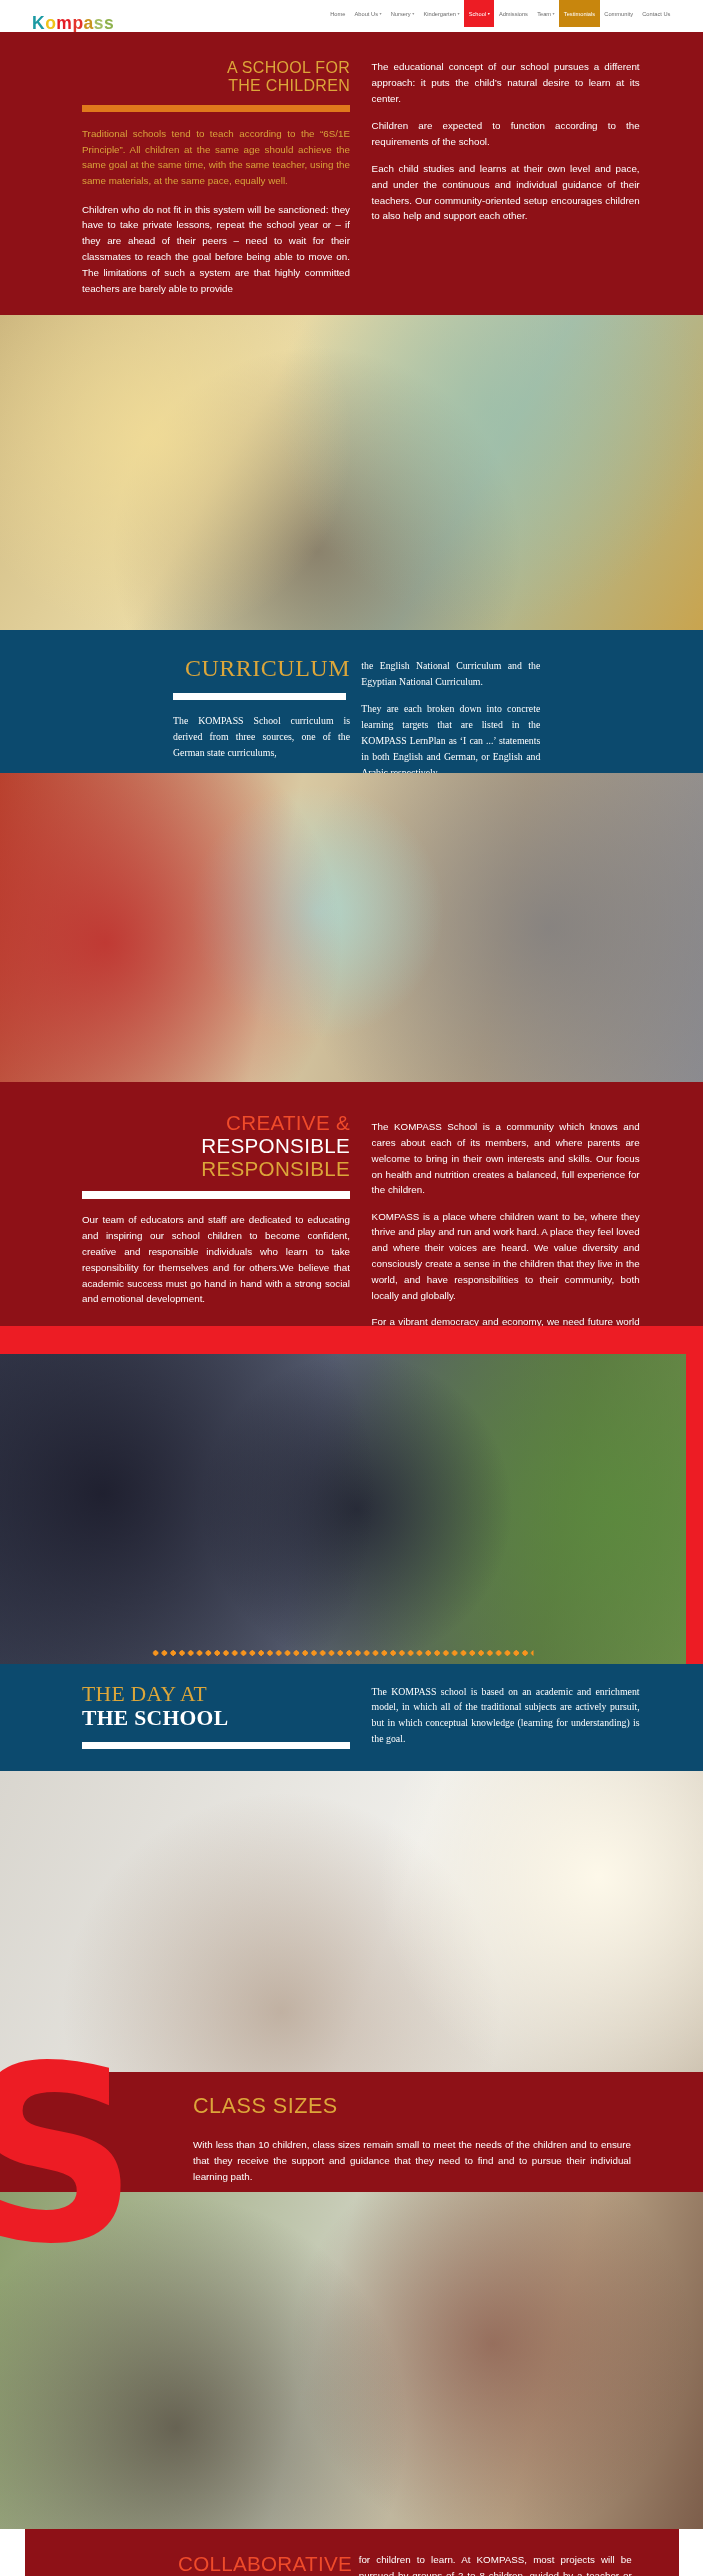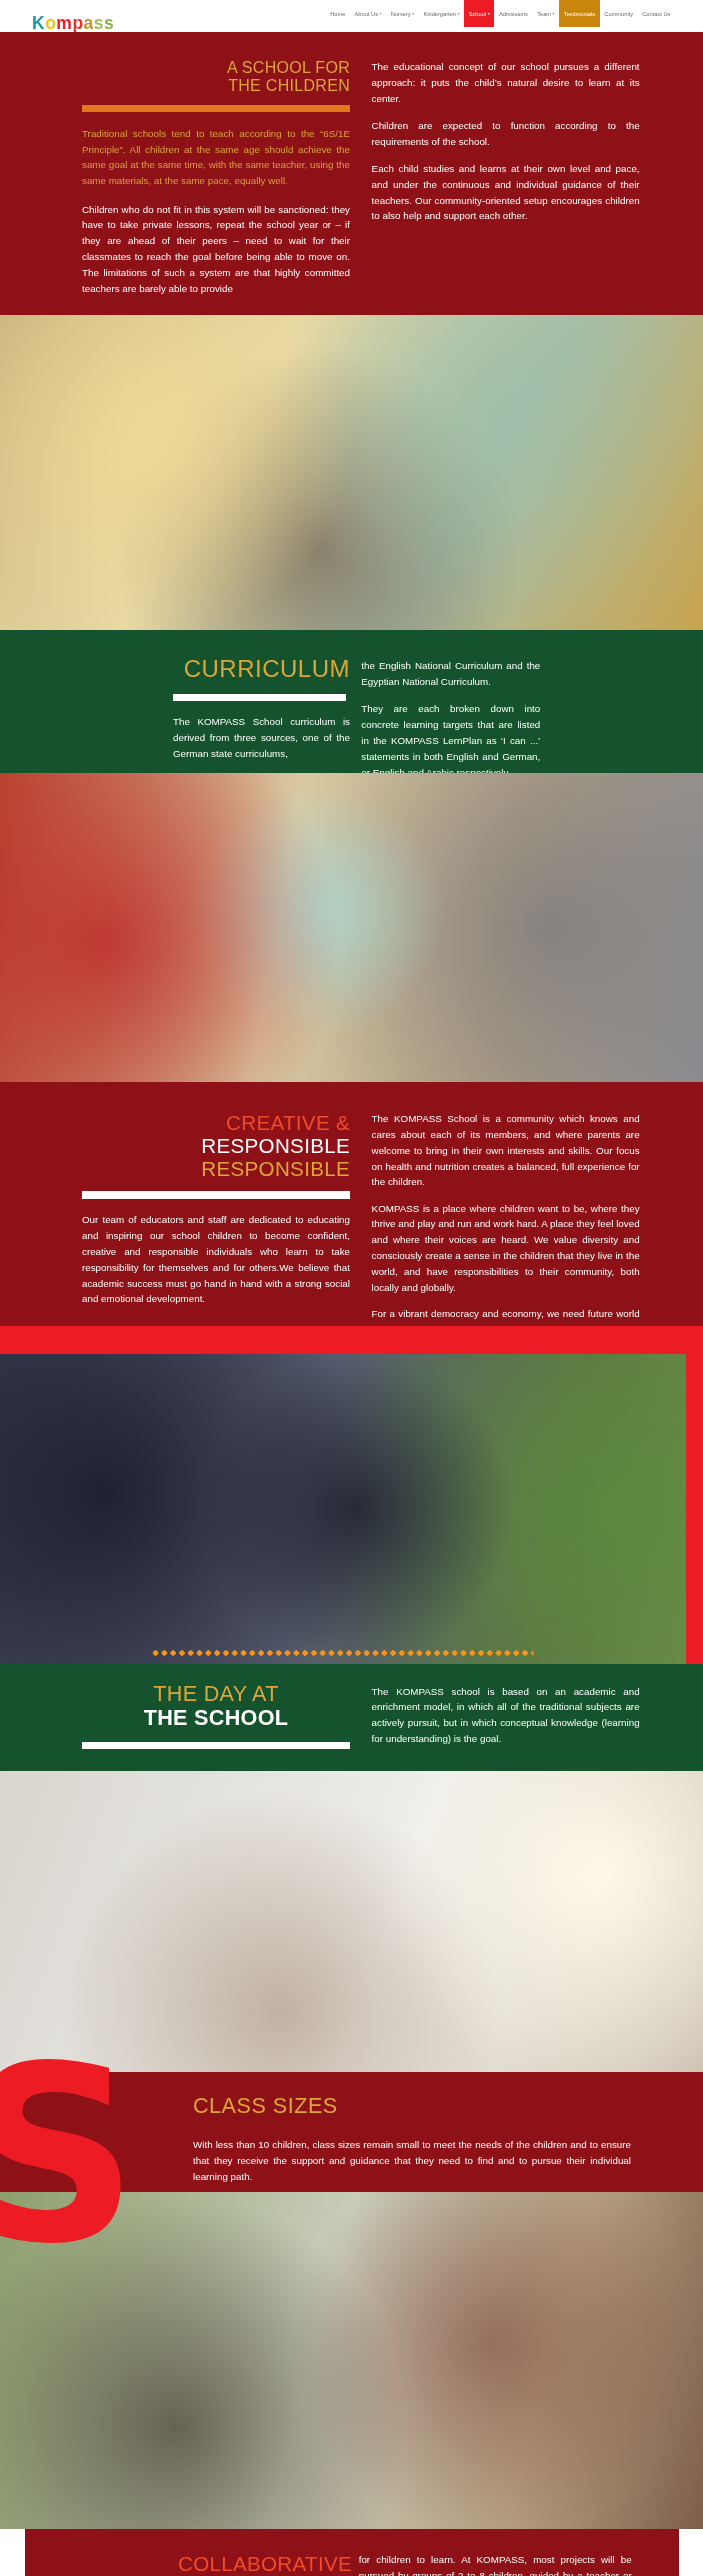--- a/index.html
+++ b/index.html
@@ -15,21 +15,21 @@
   .nav { position:absolute; right:29px; top:0; height:27px; display:flex; align-items:stretch; }
   .nav-item { display:flex; align-items:center; padding:0 4.6px; font-size:5.7px; color:#6b6b6b; cursor:pointer; white-space:nowrap; }
   .nav-item .caret { font-size:4.1px; margin-left:1.5px; color:#999; }
   .nav-item.active-red { background:#ed1c24; color:#fff; }
   .nav-item.active-red .caret { color:#fff; }
   .nav-item.active-gold { background:#c8860d; color:#fff; }
 
   
   .band { position:relative; overflow:hidden; }
   .maroon { background:#8e1117; }
-  .red { background:#14532d; }
+  .red { background:#0c4a6e;font-family:Liberation Serif, serif; }
   .cols { display:flex; }
   .h-thin { font-weight:300; }
   .gold { color:#dca63a; }
   .white { color:#fff; }
   .redline1 { color:#f04b2a; }
   p.body-txt { font-size:9.8px; line-height:1.62; text-align:justify; }
   .bar-orange { height:7.2px; background:#e0791c; }
   .bar-white { height:7.2px; background:#fff; }
 
   
@@ -86,27 +86,27 @@
   .curr .right { width:179px; margin-left:11.3px; padding-top:3.1px; }
   .curr .right p { color:#fff; margin-bottom:11.3px; }
 
   
   .creative { height:244px; padding:29px 0 0 82px; }
   .creative .left { width:268px; }
   .creative .right { width:268px; margin-left:21.6px; }
   .creative h2 { font-size:20.6px; line-height:1.12; text-align:right; letter-spacing:0.3px; }
   .creative .bar-white { margin:11.3px 0 13.4px 0; }
   .creative .left p { color:#fff; }
-  .creative .right p { color:#fff; margin-bottom:10.3px; }
+  .creative .right p { color:#fff; margin-bottom:10.3px;margin-top:8px; }
   .divider { height:28px; background:#ed1c24; }
 
   
   .day { height:107px; padding:17.5px 0 0 82px; }
   .day .left { width:268px; }
-  .day h2 { font-size:21.6px; line-height:1.14; text-align:center; letter-spacing:0.3px; }
+  .day h2 { font-size:21.6px; line-height:1.14; text-align:left; letter-spacing:0.3px; }
   .day .bar-white { margin-top:11.3px; }
   .day .right { width:268px; margin-left:21.6px; padding-top:2.1px; }
   .day .right p { color:#fff; }
 
   
   .csz { height:120px; padding:20.6px 0 0 193px; }
   .csz h2 { font-size:21.6px; font-weight:300; letter-spacing:0.5px; }
   .csz p { color:#fff; width:438px; margin-top:18.5px; }
   .blob-s { position:absolute; left:-36px; top:-37px; font-size:242px; line-height:1;
             font-weight:800; color:#ed1c24; font-family:"DejaVu Sans", sans-serif; z-index:1; }

